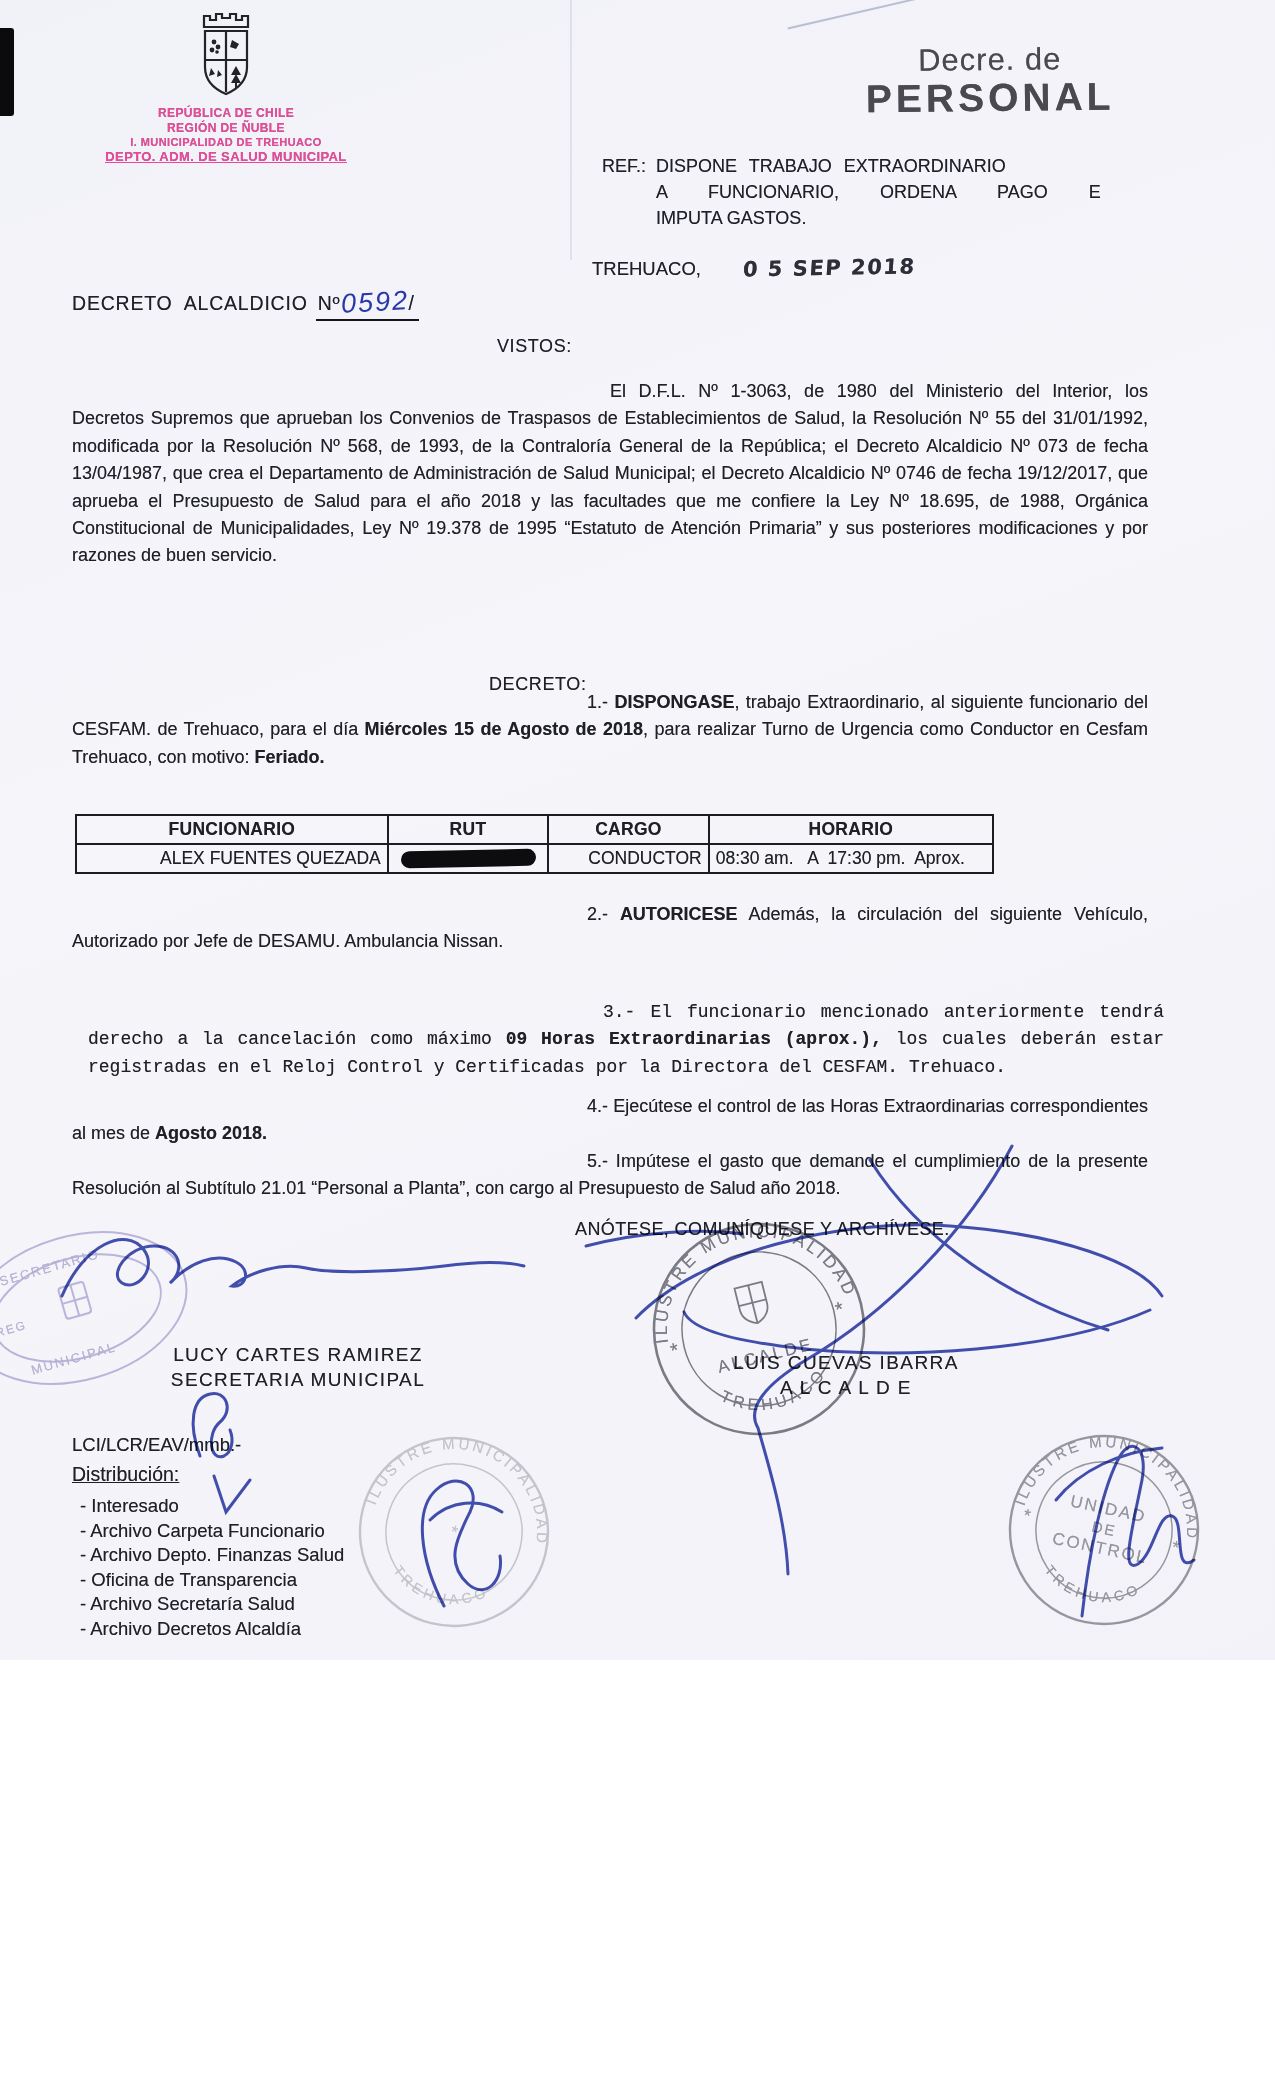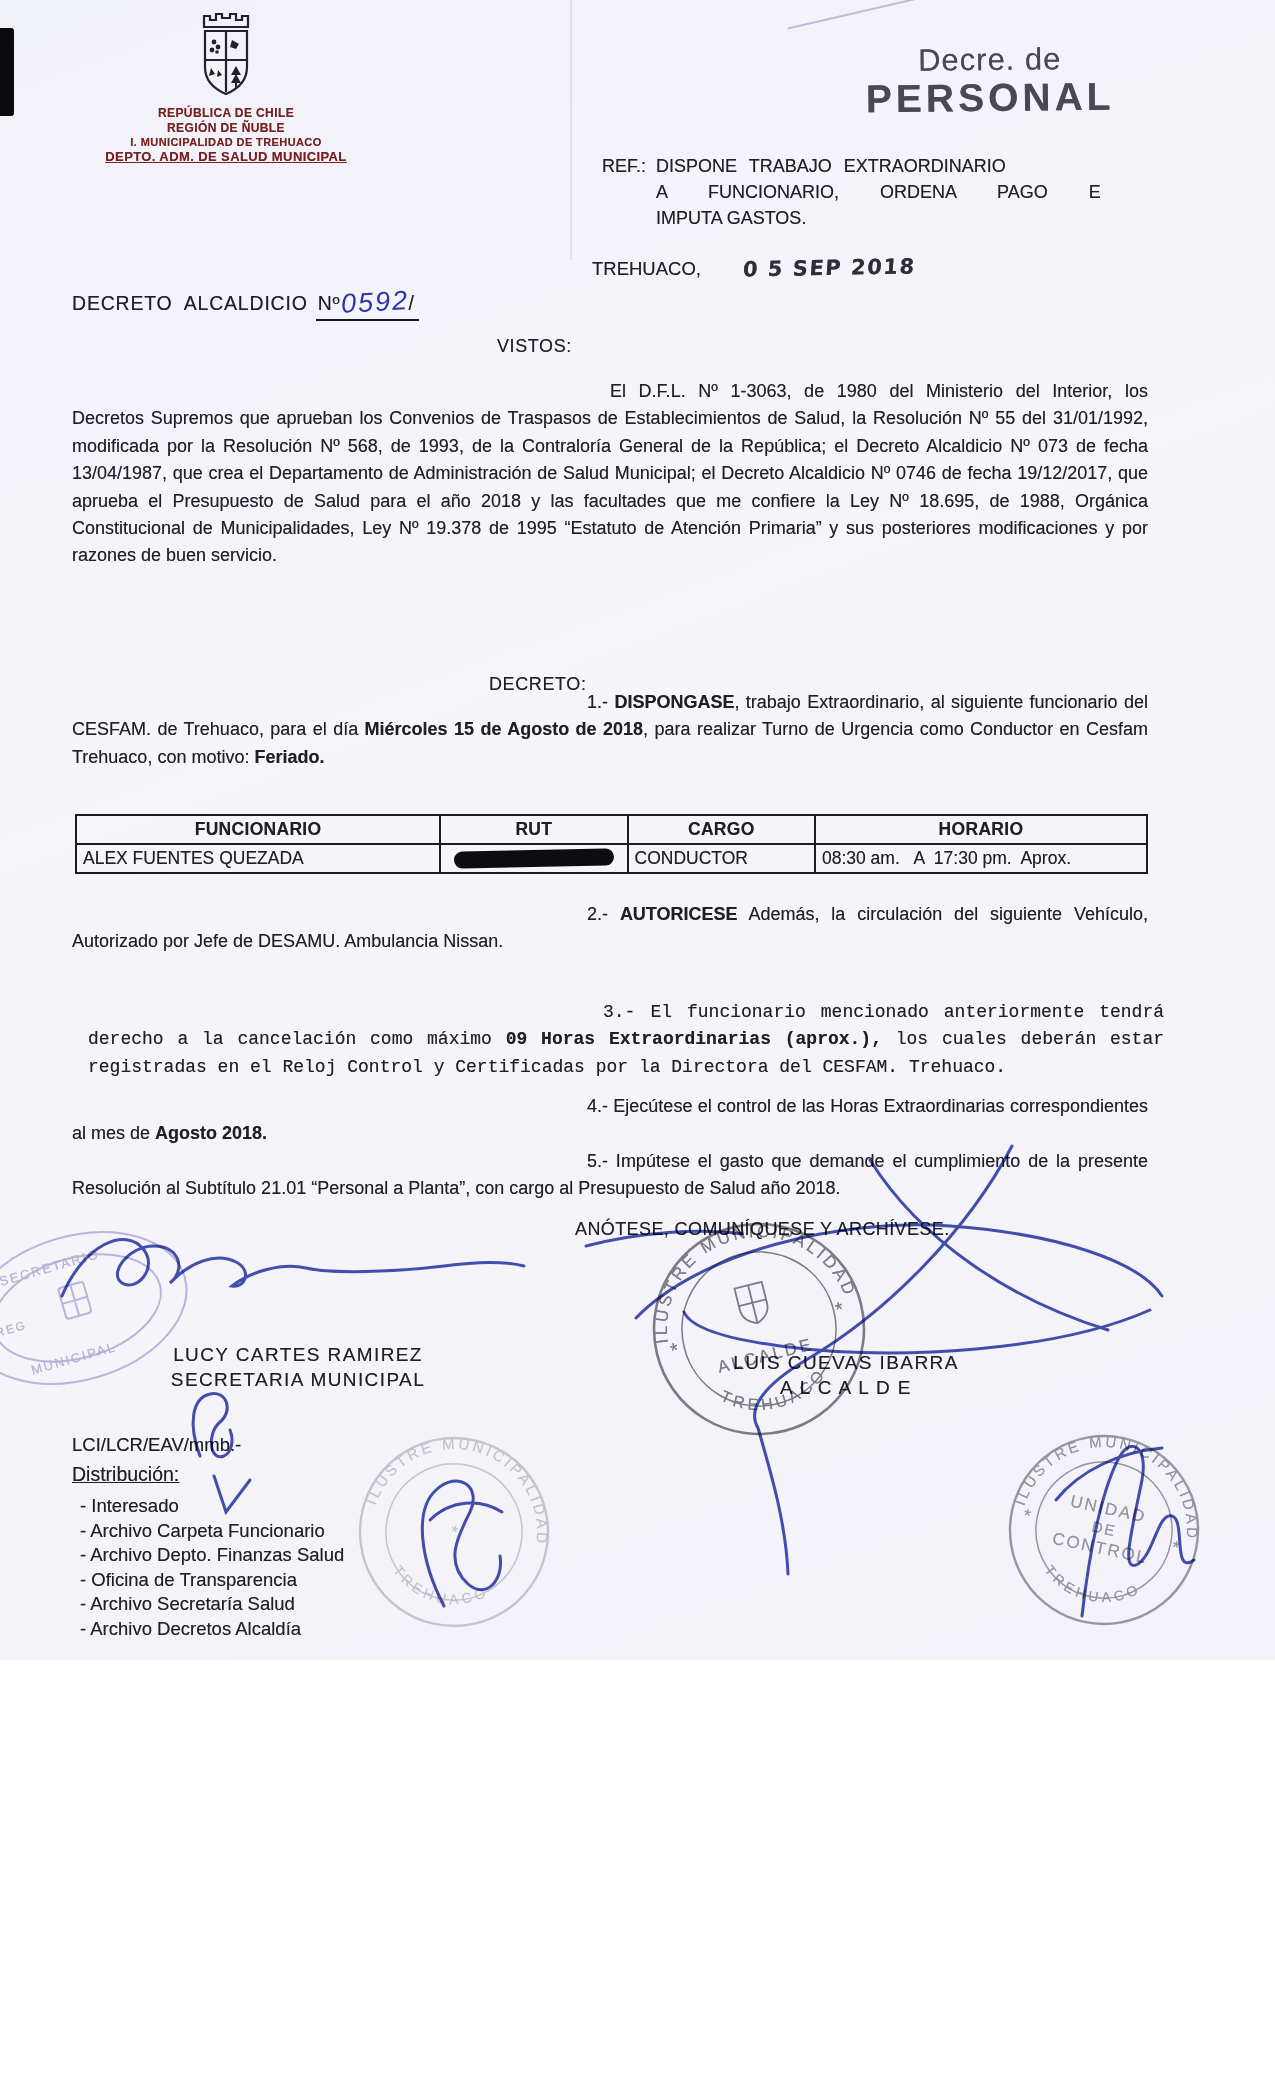--- a/index.html
+++ b/index.html
@@ -12,21 +12,21 @@
   .paper{position:absolute;left:0;top:0;width:1275px;height:1660px;
     background:linear-gradient(160deg,#f1f1f8 0%,#f5f5fa 40%,#f2f2f8 100%);}
   .txt{text-shadow:0 0 .6px rgba(30,30,45,.55);}
   
   .strip-black{position:absolute;left:0;top:28px;width:14px;height:88px;background:#0b0b0e;border-radius:0 3px 3px 0;}
   .crease{position:absolute;left:786px;top:12px;width:138px;height:2px;background:#9aa3bd;opacity:.65;transform:rotate(-13deg);}
   .fold{position:absolute;left:570px;top:0;width:2px;height:260px;background:#d9d9e8;opacity:.7;}
   
   .letterhead{position:absolute;left:92px;top:6px;width:268px;text-align:center;}
   .coat{display:block;margin:0 auto;}
-  .lh-line{font-size:12px;font-weight:600;letter-spacing:.4px;color:#7f1d1d;line-height:14.5px;}
+  .lh-line{font-size:12px;font-weight:600;letter-spacing:.4px;color:#ec4899;line-height:14.5px;}
   .lh-line.small{font-size:11px;}
   .lh-line.u{text-decoration:underline;font-size:13px;}
   
   .personal-stamp{position:absolute;left:830px;top:42px;width:320px;text-align:center;color:#3b3b41;
     transform:rotate(-.6deg);opacity:.92;}
   .ps1{font-size:31px;font-weight:500;letter-spacing:1px;}
   .ps2{font-size:39px;font-weight:800;letter-spacing:4px;margin-top:-2px;}
   
   .ref-block{position:absolute;left:602px;top:153px;width:545px;display:flex;gap:10px;font-size:18px;line-height:26px;}
   .ref-label{white-space:nowrap;}
@@ -42,25 +42,25 @@
   .decree-underline{display:inline-block;border-bottom:2.5px solid #15151a;padding:0 4px 2px 2px;margin-left:8px;}
   .hand-number{display:inline-block;font-size:27px;font-style:italic;font-weight:500;color:#2938a8;
     letter-spacing:2px;transform:rotate(-3deg) translateY(1px);text-shadow:none;}
   
   .head{position:absolute;font-size:18px;letter-spacing:.6px;}
   .par{position:absolute;left:72px;width:1076px;text-align:justify;font-size:18px;line-height:27.4px;}
   .ind{text-indent:515px;}
   .ind2{text-indent:538px;}
   b{font-weight:700;}
   
-  .tbl-wrap{position:absolute;left:75px;top:814px;width:1073px;}
+  .tbl-wrap{position:absolute;left:75px;top:814px;width:919px;}
   table.doc{width:100%;border-collapse:collapse;table-layout:fixed;font-size:17.5px;}
   table.doc td,table.doc th{border:2.4px solid #1c1c22;height:27px;padding:0 6px;overflow:hidden;}
   table.doc th{font-weight:700;text-align:center;letter-spacing:.3px;}
-  td.c{text-align:left;}
+  td.c{text-align:right;}
   td.horario{white-space:pre;padding-left:10px;}
   .redact{width:92%;height:17px;background:#0d0d10;border-radius:9px;margin:2px auto;transform:rotate(-1.2deg);}
   
   .closing{position:absolute;left:575px;top:1219px;font-size:18px;letter-spacing:.4px;}
   
   .sig-block{position:absolute;text-align:center;font-size:19px;letter-spacing:1.4px;line-height:25px;font-weight:500;}
   .sig-secretary{left:128px;top:1342px;width:340px;}
   .sig-mayor{left:676px;top:1350px;width:340px;}
   
   .footer{position:absolute;left:72px;top:1433px;font-size:18.5px;line-height:24.5px;}

